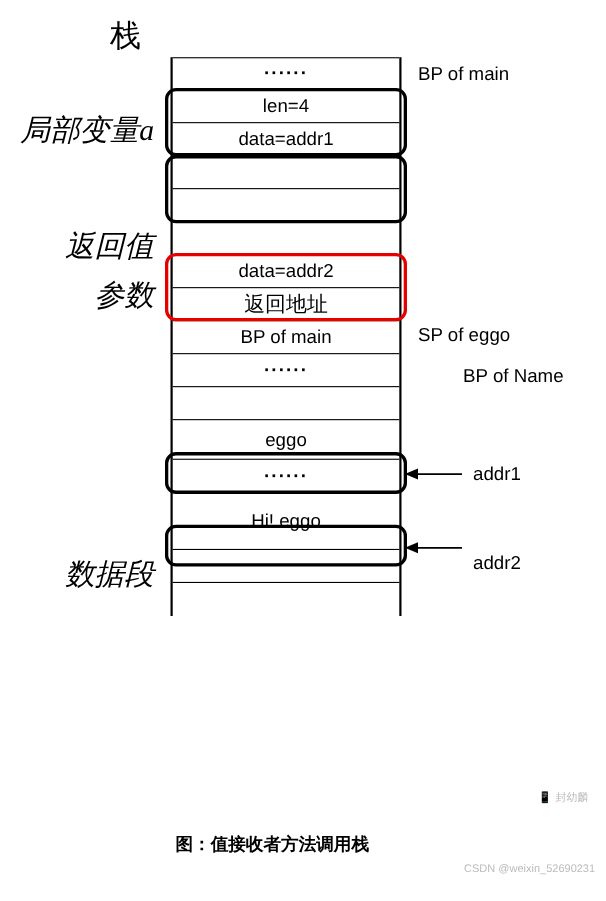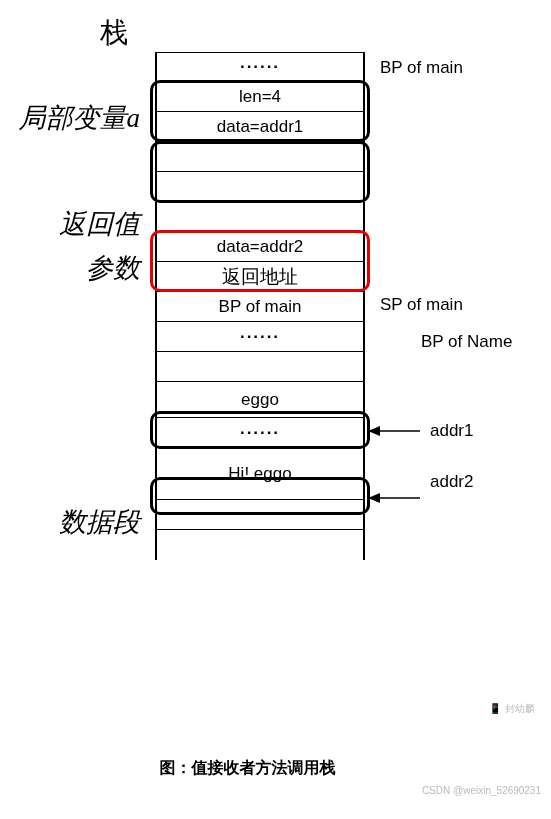--- a/index.html
+++ b/index.html
@@ -77,21 +77,21 @@
     position:absolute;
     top:758px;
     width:495px;
     text-align:center;
     font-size:16px;
     font-weight:bold;
   }
   .watermark1 {
     position:absolute;
     right:16px;
-    top:702px;
+    top:718px;
     font-size:10px;
     color:#bbb;
   }
   .watermark2 {
     position:absolute;
     right:10px;
     top:785px;
     font-size:10px;
     color:#bbb;
     text-align:right;
@@ -129,24 +129,24 @@
   <div class="box red" style="top:216px;height:62px;"></div>
   <div class="box" style="top:397px;height:38px;"></div>
   <div class="box" style="top:463px;height:38px;"></div>
 
   <div class="left-label" style="top:86px;">局部变量a</div>
   <div class="left-label" style="top:148px;margin-top:44px;">返回值</div>
   <div class="left-label" style="top:236px;">参数</div>
   <div class="left-label" style="top:470px;margin-top:20px;">数据段</div>
 
   <div class="right-label" style="top:44px;">BP of main</div>
-  <div class="right-label" style="top:281px;">SP of main</div>
+  <div class="right-label" style="top:281px;">SP of eggo</div>
   <div class="right-label" style="top:318px;margin-left:41px;">BP of Name</div>
   <div class="right-label" style="top:407px;left:430px;">addr1</div>
-  <div class="right-label" style="top:458px;left:430px;text-align:right;">addr2</div>
+  <div class="right-label" style="top:488px;left:430px;text-align:right;">addr2</div>
 
   <div class="arrow" style="top:410px;">
     <svg viewBox="0 0 52 14">
         <line x1="52" y1="7" x2="10" y2="7" stroke="#000" stroke-width="1.5"></line>
         <polygon points="0,7 12,2 12,12" fill="#000"></polygon>
       </svg>
   </div>
   <div class="arrow" style="top:477px;">
     <svg viewBox="0 0 52 14">
         <line x1="52" y1="7" x2="10" y2="7" stroke="#000" stroke-width="1.5"></line>

